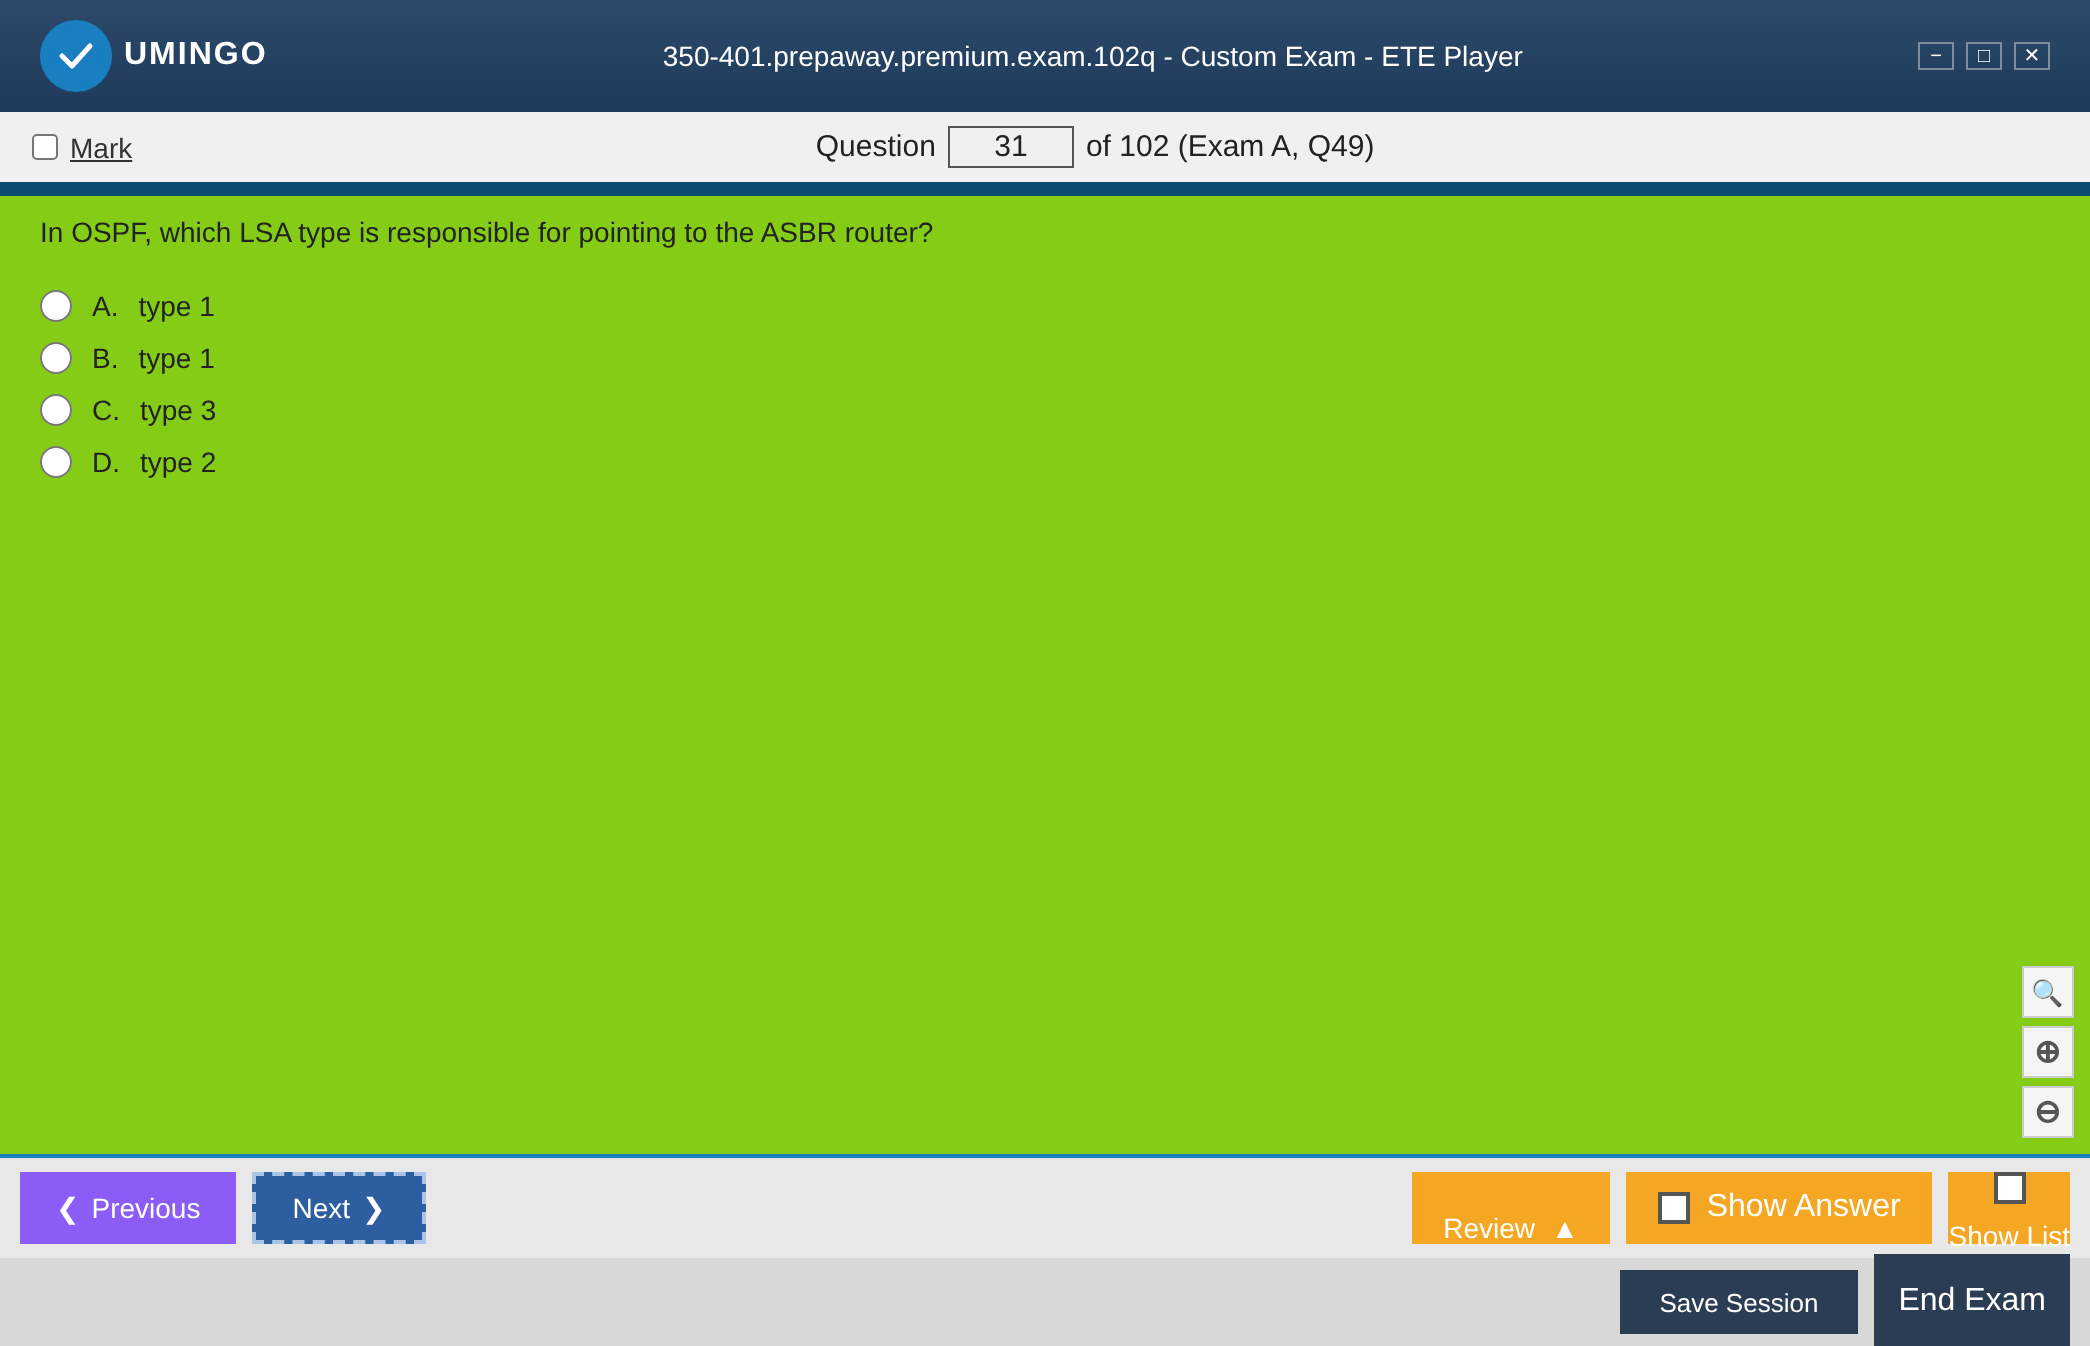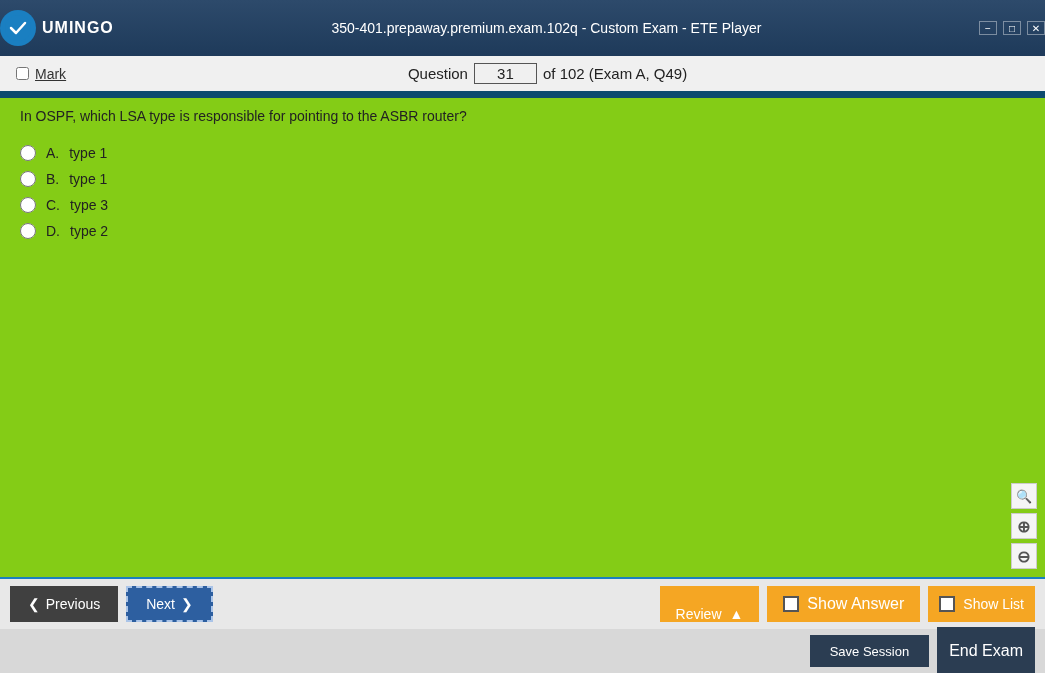--- a/index.html
+++ b/index.html
@@ -15,21 +15,21 @@
     }
 
     
     .title-bar {
       background: linear-gradient(to bottom, #2d4a6b, #1e3a5a);
       color: white;
       height: 56px;
       display: flex;
       align-items: center;
       justify-content: space-between;
-      padding: 0 0;
+      padding: 0 20px;
       flex-shrink: 0;
     }
     .title-bar-logo {
       display: flex;
       align-items: center;
       gap: 6px;
     }
     .logo-icon {
       width: 36px;
       height: 36px;
@@ -185,21 +185,21 @@
       padding: 0 18px;
       border: none;
       cursor: pointer;
       font-size: 14px;
       display: flex;
       align-items: center;
       gap: 6px;
       font-weight: 500;
     }
     .btn-prev {
-      background: #404040;
+      background: #8b5cf6;
       color: white;
     }
     .btn-next {
       background: #2d5fa0;
       color: white;
       border: 2px dashed #aac4e8;
     }
     .spacer { flex: 1; }
     .btn-review {
       background: #f5a623;
@@ -224,28 +224,29 @@
       font-size: 16px;
       display: flex;
       align-items: center;
       gap: 8px;
       font-weight: 500;
     }
     .btn-show-list {
       background: #f5a623;
       color: white;
       height: 36px;
-      padding: 0 11px;
+      padding: 0 0;
       border: none;
       cursor: pointer;
       font-size: 14px;
       display: flex;
       align-items: center;
       gap: 8px;
       font-weight: 500;
+      flex-direction: column;
     }
     .btn-checkbox-icon {
       width: 16px;
       height: 16px;
       background: white;
       border: 2px solid #555;
       display: inline-block;
       flex-shrink: 0;
     }
 

